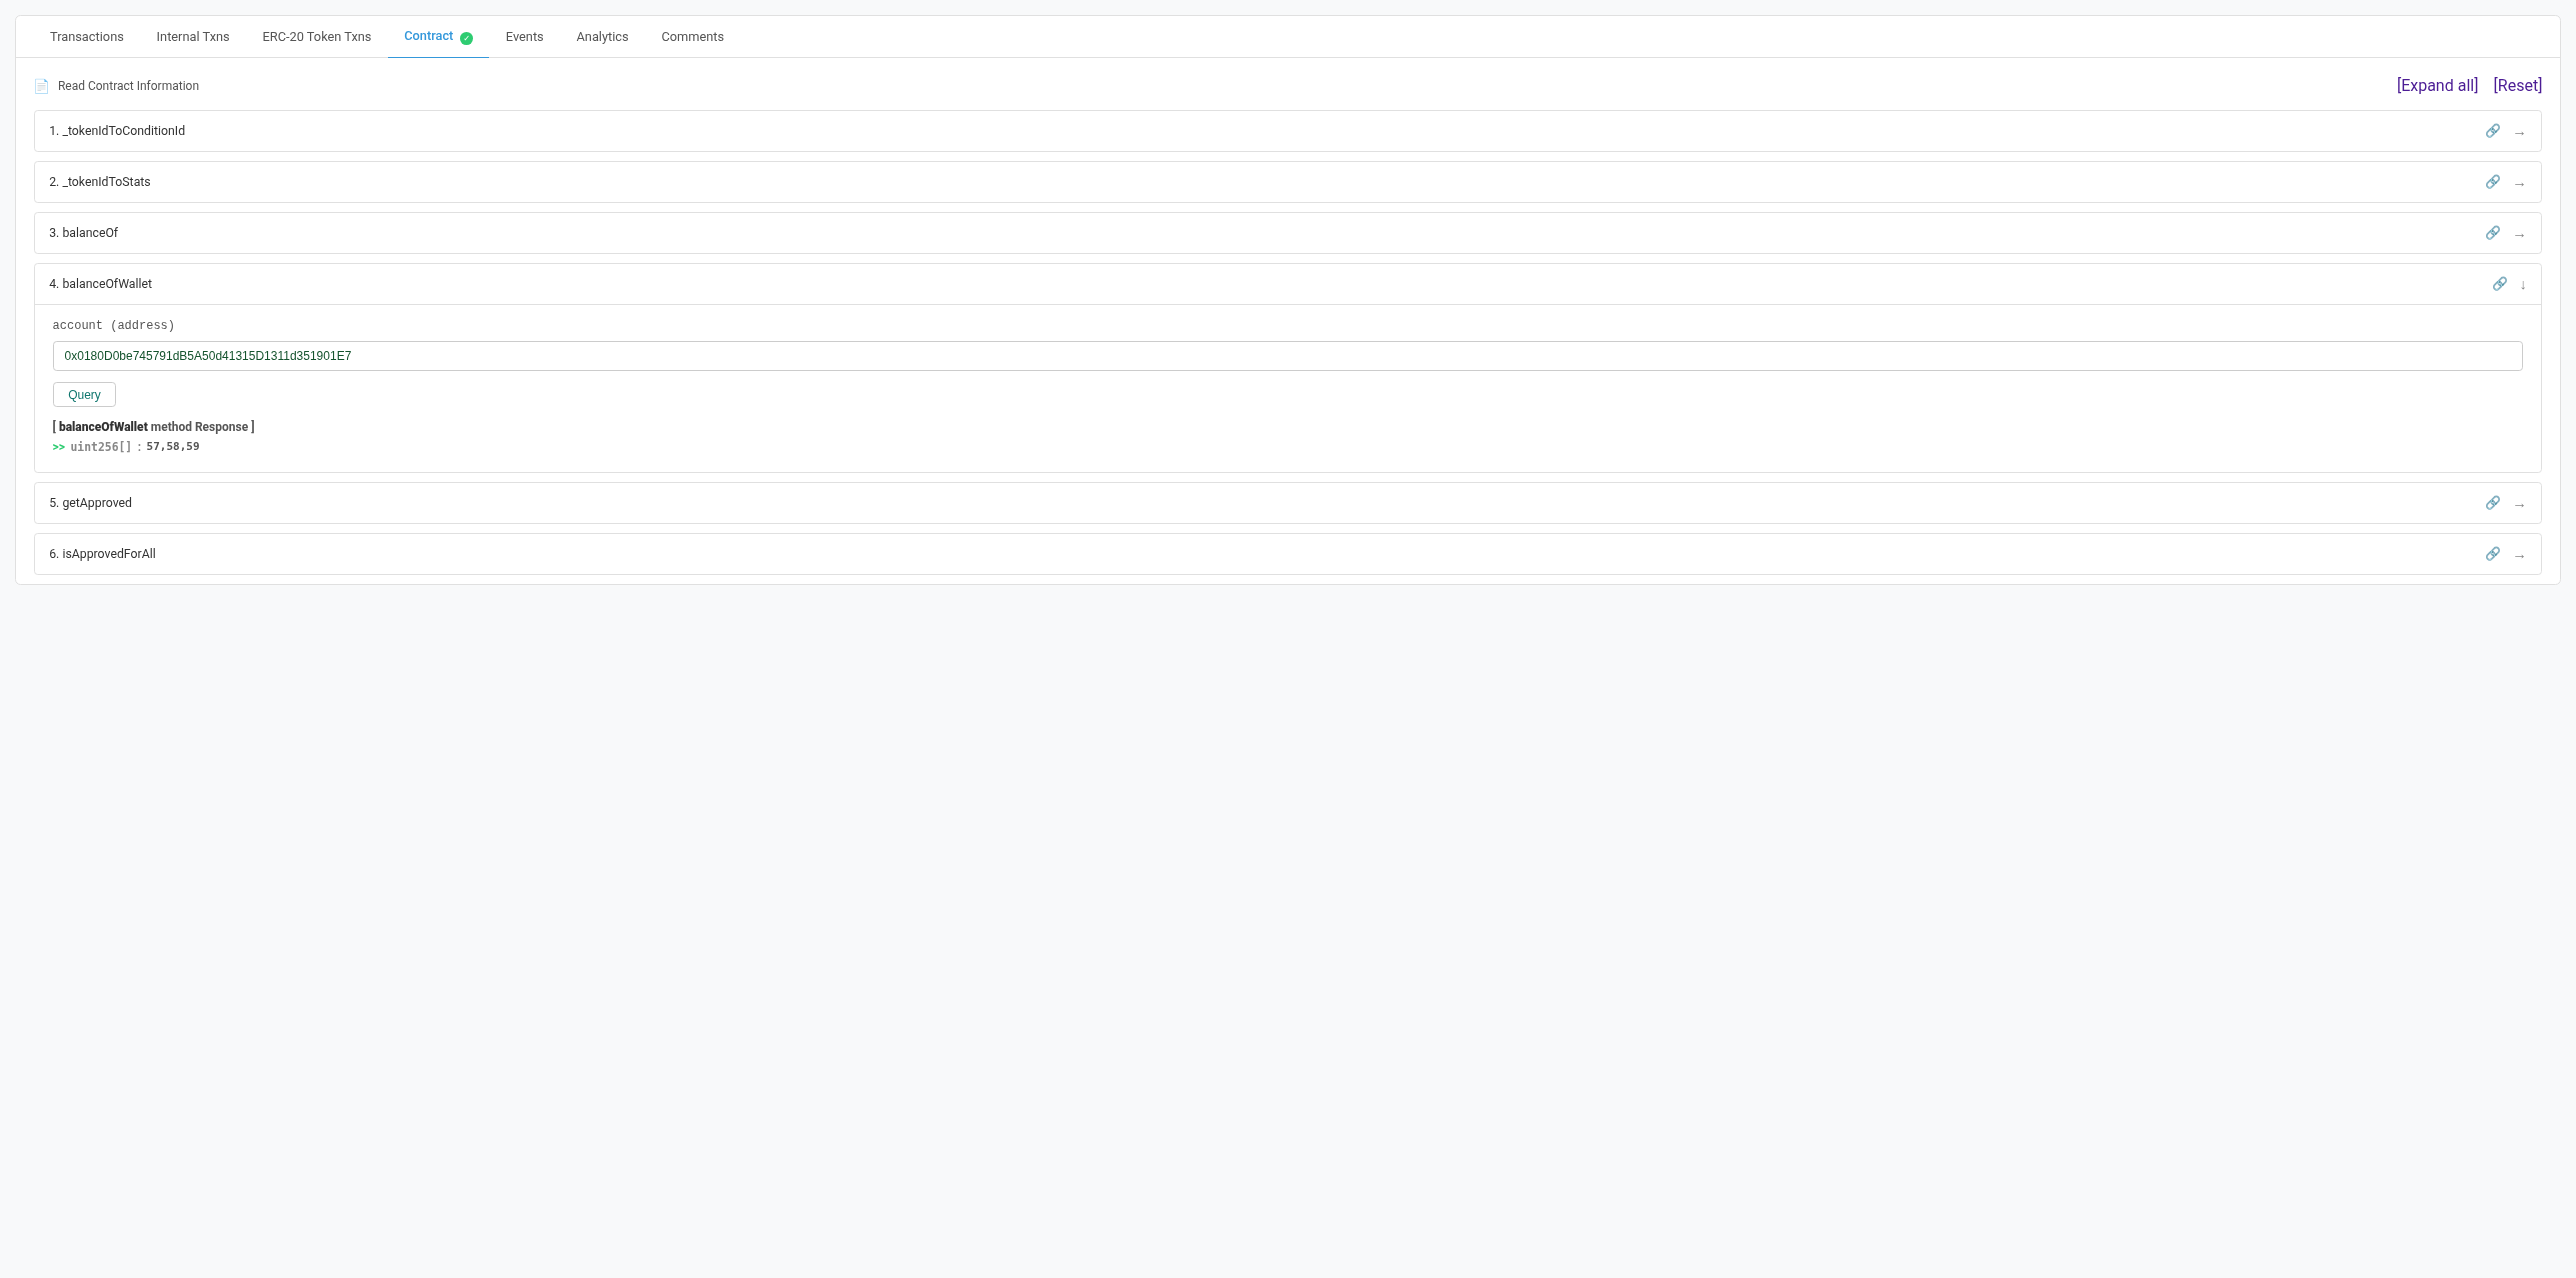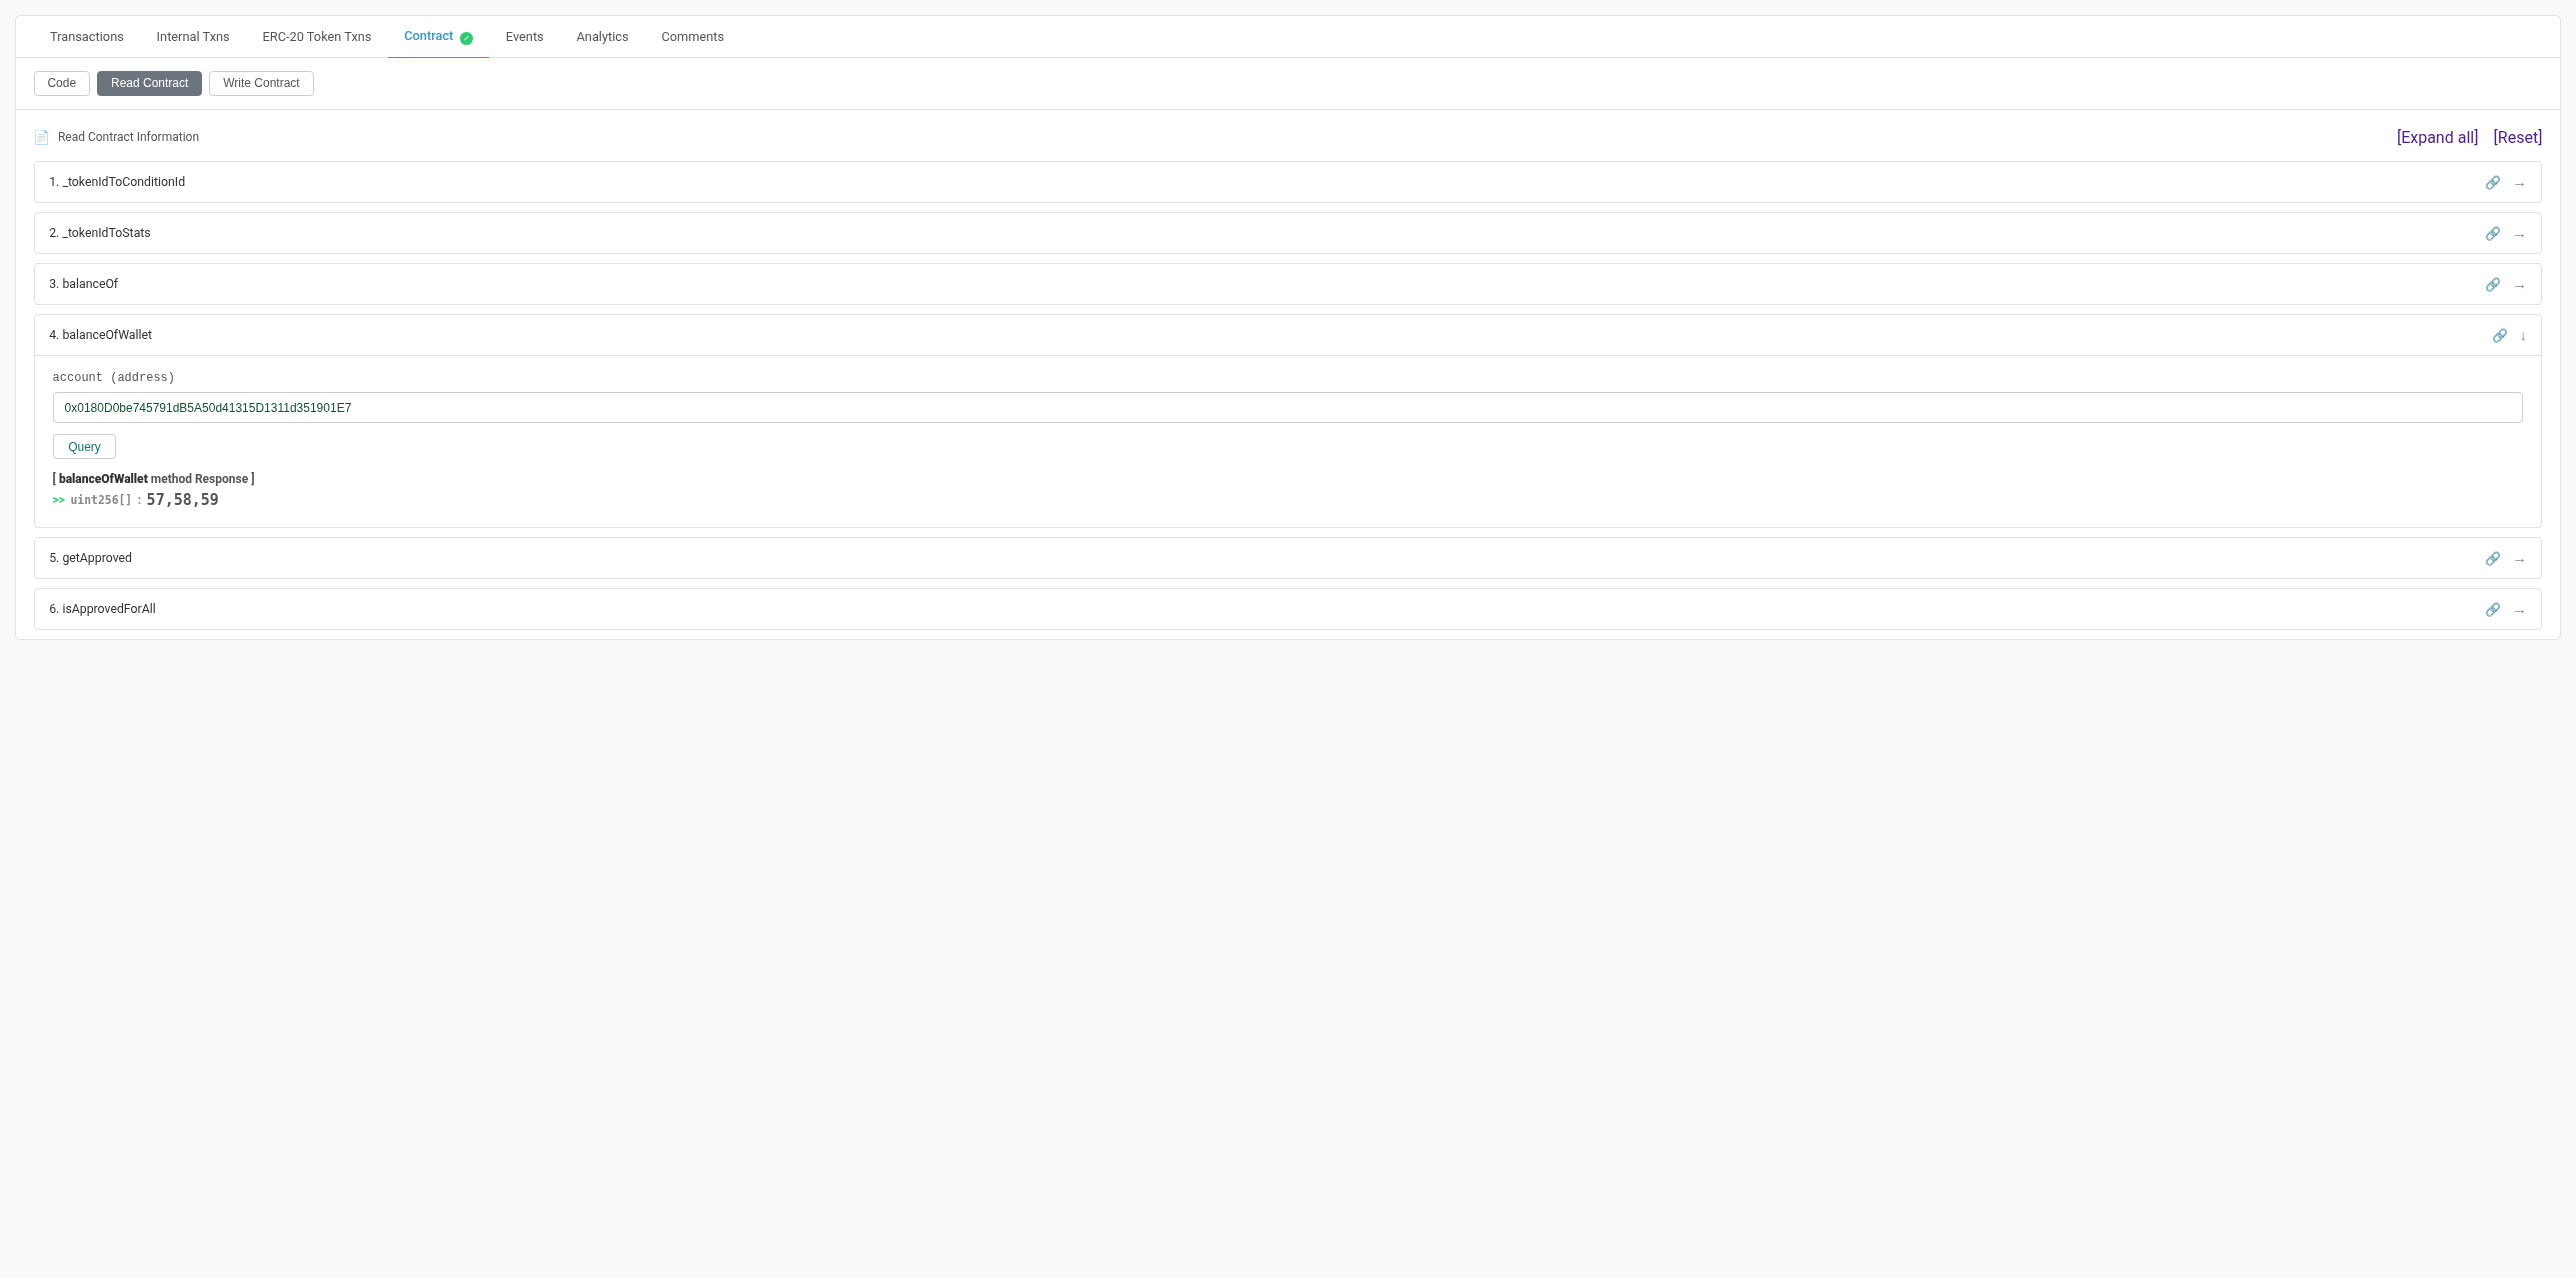--- a/index.html
+++ b/index.html
@@ -186,44 +186,39 @@
       font-size: 12px;
     }
     .response-key {
       font-family: monospace;
       font-size: 11.4px;
       color: #888;
     }
     .response-colon { color: #888; }
     .response-value {
       font-family: monospace;
-      font-size: 15px;
+      font-size: 11px;
       color: #555;
     }
   </style>
 </head>
 <body>
 
 <div class="main-container">
 
   <div class="tabs-bar">
   <div class="tab-item">Transactions</div>
       <div class="tab-item">Internal Txns</div>
       <div class="tab-item">ERC-20 Token Txns</div>
       <div class="tab-item active">Contract <span class="tab-check">✓</span></div>
       <div class="tab-item">Events</div>
       <div class="tab-item">Analytics</div>
       <div class="tab-item">Comments</div>
     </div>
 
-  <div class="sub-tabs">
-  <button class="sub-tab-btn">Code</button>
-      <button class="sub-tab-btn active">Read Contract</button>
-      <button class="sub-tab-btn">Write Contract</button>
-    </div>
 
   <div class="content-area">
 
     <div class="section-header">
       <div class="section-title">
         <span class="section-title-icon">📄</span>
         <span>Read Contract Information</span>
       </div>
       <div class="section-actions">
         <a href="#">[Expand all]</a>

